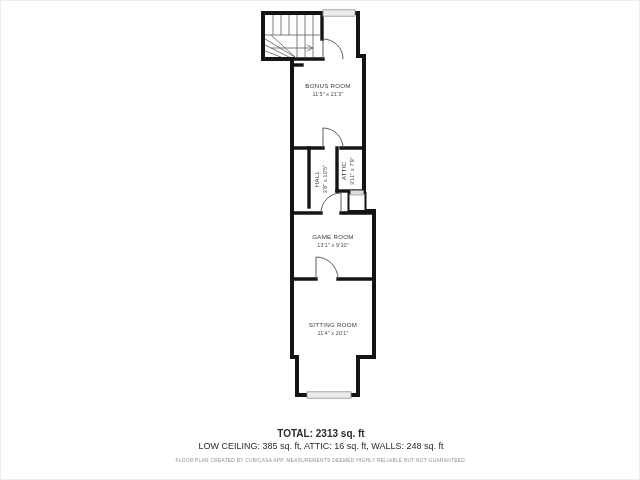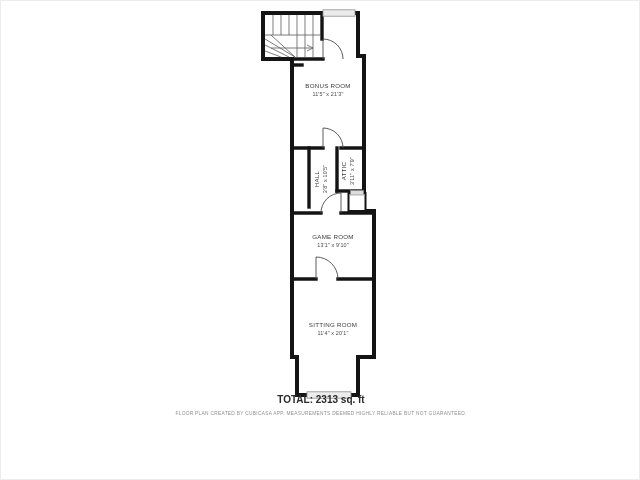--- a/index.html
+++ b/index.html
@@ -11,21 +11,21 @@
   .plan-svg{position:absolute;left:0;top:0;width:640px;height:480px;}
   .walls{stroke:#141414;stroke-width:4;fill:none;stroke-linecap:square;}
   .iwalls{stroke:#141414;stroke-width:3.4;fill:none;stroke-linecap:square;}
   .thin{stroke:#5a5a5a;stroke-width:0.8;fill:none;}
   .door{stroke:#4a4a4a;stroke-width:0.9;fill:none;}
   .win{fill:#ececec;stroke:#8f8f8f;stroke-width:0.8;}
   .hatch{fill:#ffffff;stroke:#141414;stroke-width:2;}
   .hatch-band{fill:#dcdcdc;stroke:#8f8f8f;stroke-width:0.7;}
   .rname{font-size:6.2px;fill:#3a3a3a;letter-spacing:0.25px;text-anchor:middle;font-family:"Liberation Sans","DejaVu Sans",sans-serif;}
   .rdims{font-size:5.4px;fill:#4a4a4a;letter-spacing:0.15px;text-anchor:middle;font-family:"Liberation Sans","DejaVu Sans",sans-serif;}
-  .summary{position:absolute;top:392px;left:0;width:640px;text-align:center;color:#2b2b2b;}
+  .summary{position:absolute;top:426px;left:0;width:640px;text-align:center;color:#2b2b2b;}
   .summary .total{font-size:10px;font-weight:bold;line-height:13px;}
   .summary .line{font-size:9px;line-height:12.5px;}
   .disclaimer{font-size:4.8px;color:#909090;letter-spacing:0.3px;margin-top:5px;}
 </style>
 </head>
 <body>
 
 <div class="frame">
 
   <svg class="plan-svg" viewBox="0 0 640 480">
@@ -80,16 +80,17 @@
       <text class="rname" x="332" y="238">GAME ROOM</text>
       <text class="rdims" x="332" y="246">13'1" x 9'10"</text>
 
       <text class="rname" x="332" y="326">SITTING ROOM</text>
       <text class="rdims" x="332" y="334">11'4" x 20'1"</text>
     </g>
   </svg>
 
   <div class="summary">
     <div class="total">TOTAL: 2313 sq. ft</div>
+    <div class="line">LOW CEILING: 385 sq. ft, ATTIC: 16 sq. ft, WALLS: 248 sq. ft</div>
     <div class="disclaimer">FLOOR PLAN CREATED BY CUBICASA APP. MEASUREMENTS DEEMED HIGHLY RELIABLE BUT NOT GUARANTEED.</div>
   </div>
 
 </div>
 
 </body></html>

